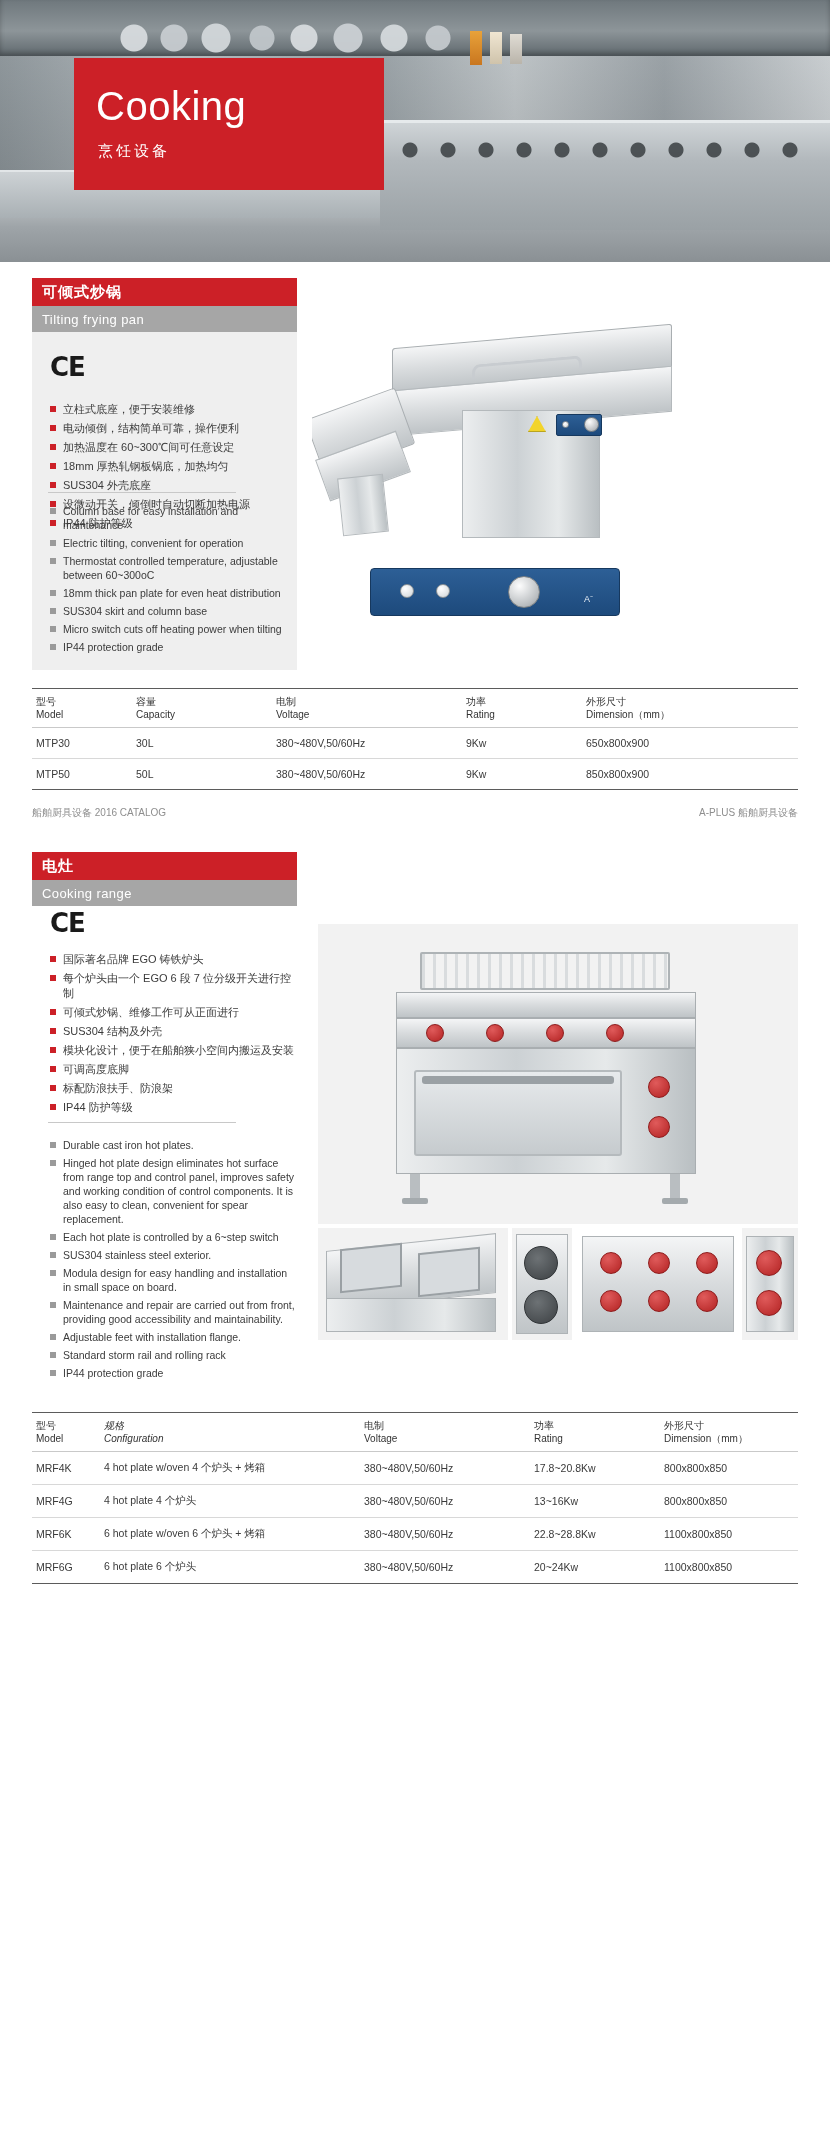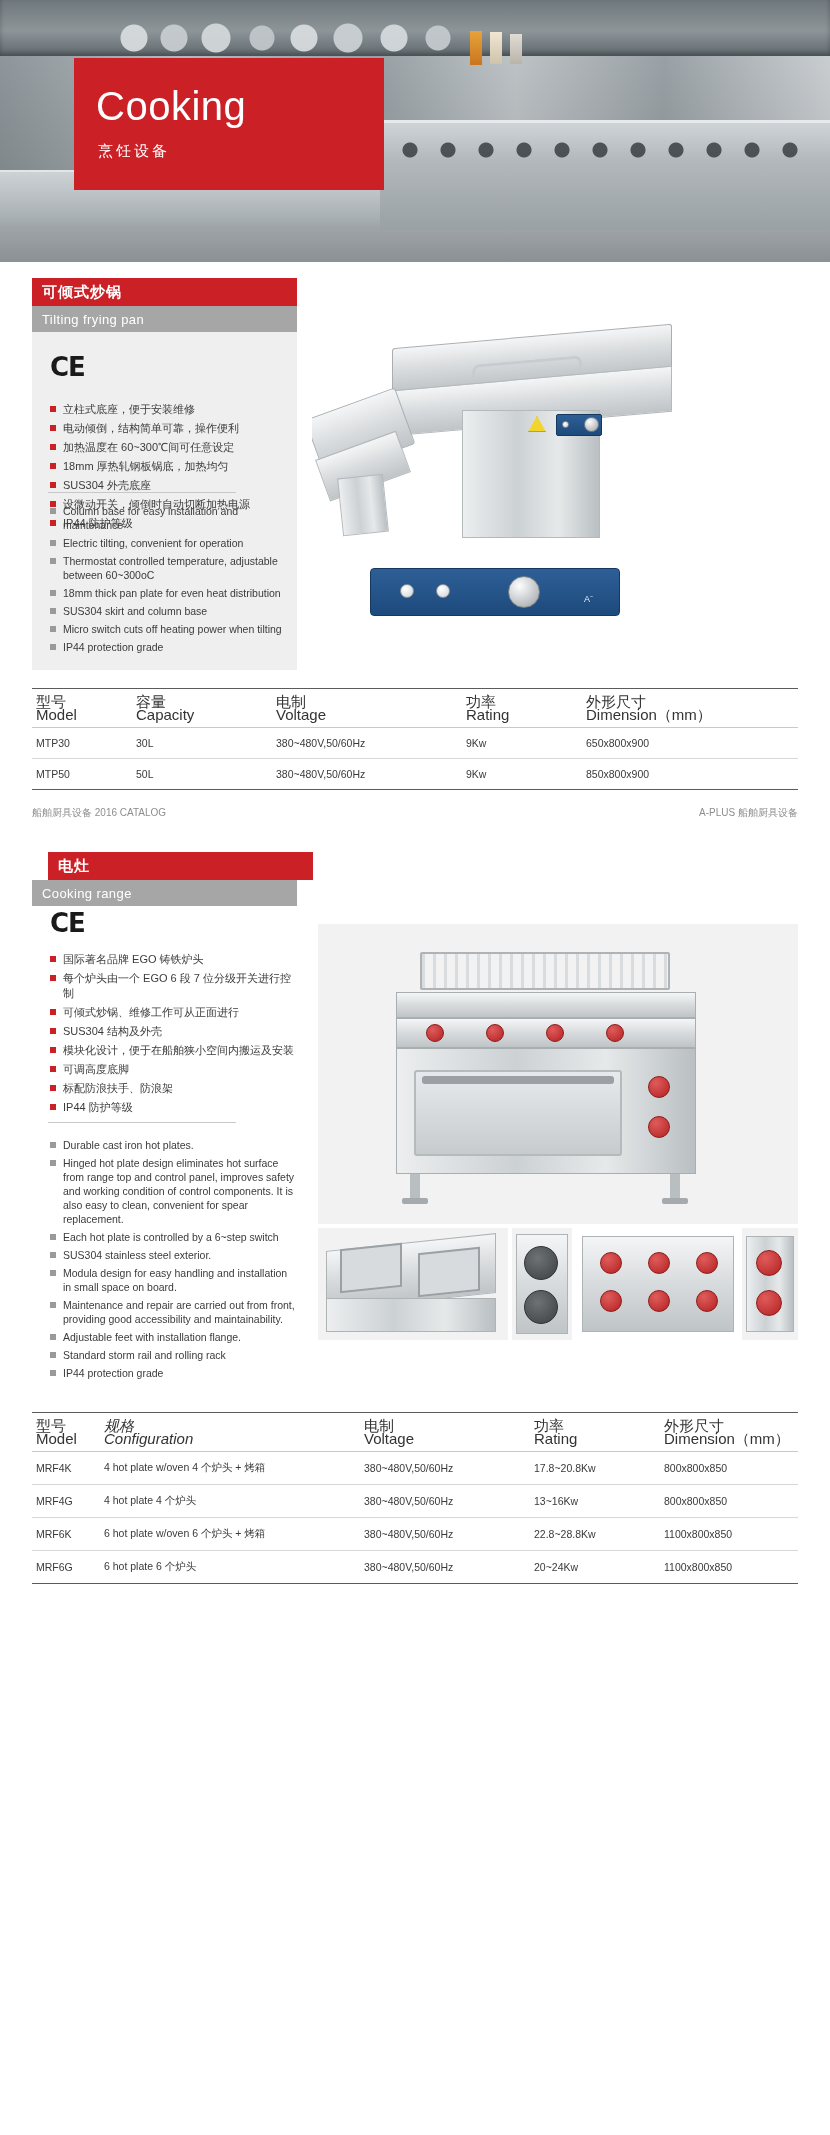--- a/index.html
+++ b/index.html
@@ -189,21 +189,21 @@
     color: #333;
   }
   .spec-table th {
     text-align: left;
     font-weight: normal;
     padding: 6px 4px 6px 4px;
     border-top: 1.5px solid #5b5b5b;
     border-bottom: 1px solid #c9c9c9;
     line-height: 13px;
     vertical-align: top;
-    font-size: 15px;
+    font-size: 10px;
   }
   .spec-table th .cn { display:block; color:#333; }
   .spec-table th .en { display:block; color:#333; }
   .spec-table td {
     padding: 9px 4px;
     border-bottom: 1px solid #d8d8d8;
     vertical-align: middle;
     font-size: 10.5px;
     color: #3a3a3a;
   }
@@ -328,21 +328,21 @@
         <td>850x800x900</td>
       </tr>
     </tbody>
   </table>
 
   <div class="footer-strip" style="top:806px;">
     <span class="footer-left">船舶厨具设备 2016 CATALOG</span>
     <span class="footer-right">A-PLUS 船舶厨具设备</span>
   </div>
 
-  <div class="sec-head-cn" style="top:852px;margin-left:16px;">电灶</div>
+  <div class="sec-head-cn" style="top:852px;">电灶</div>
   <div class="sec-head-en" style="top:880px;">Cooking range</div>
 
   <div class="ce-mark" style="left:50px; top:908px;">CE</div>
 
   <ul class="bullets cn" style="position:absolute; left:48px; top:952px; width:250px;">
     <li>国际著名品牌 EGO 铸铁炉头</li>
     <li>每个炉头由一个 EGO 6 段 7 位分级开关进行控制</li>
     <li>可倾式炒锅、维修工作可从正面进行</li>
     <li>SUS304 结构及外壳</li>
     <li>模块化设计，便于在船舶狭小空间内搬运及安装</li>

